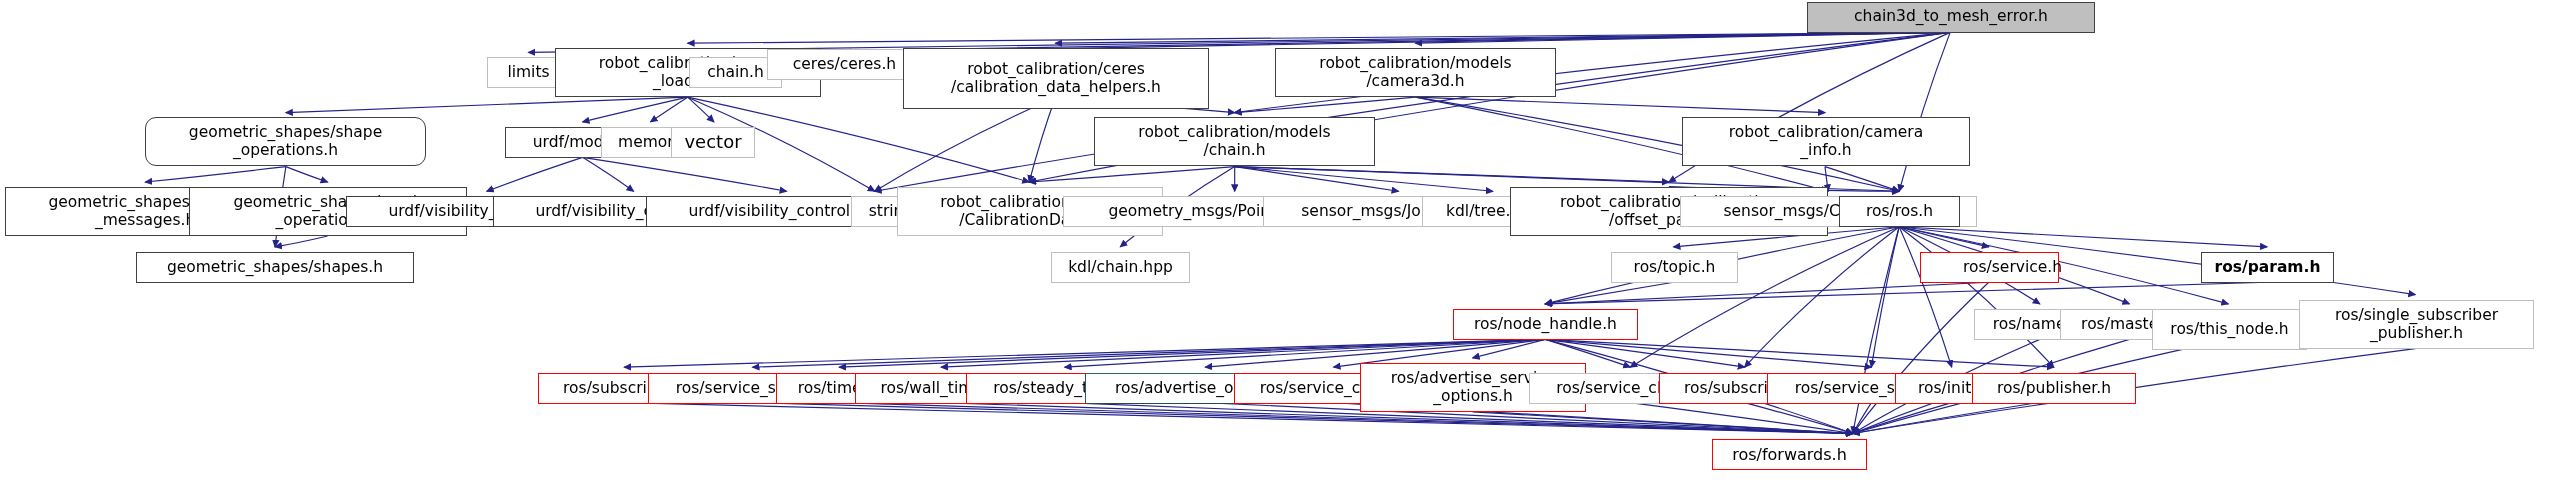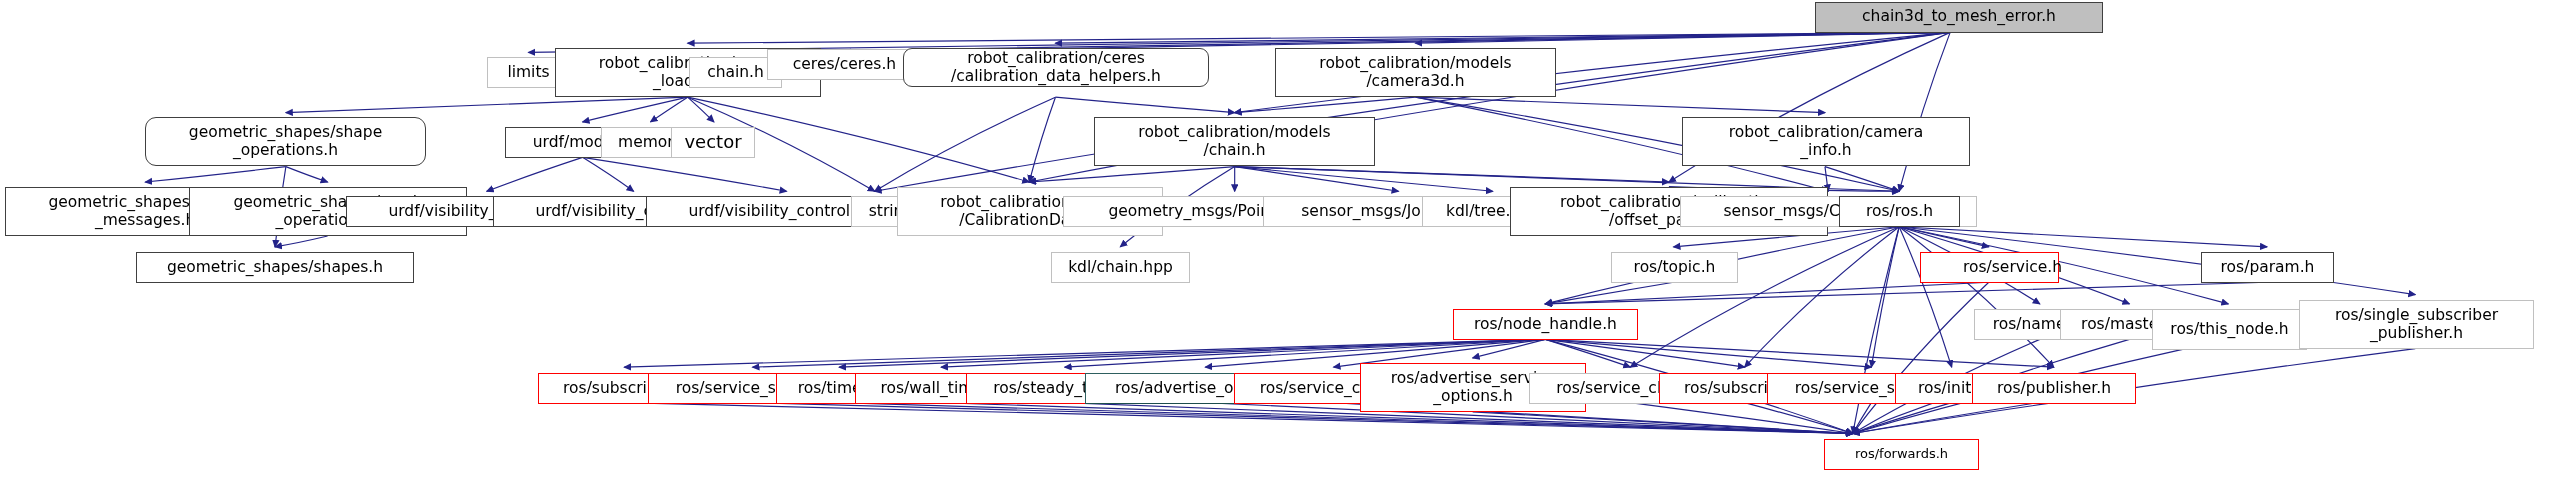--- a/index.html
+++ b/index.html
@@ -109,27 +109,27 @@
       <path d="M1129,261 Q1167.5,271.35 1199,281" fill="none" stroke="#232389" stroke-width="0.75" marker-end="url(#ah)"></path>
       <path d="M1211,261 Q1204.4,271.35 1199,281" fill="none" stroke="#232389" stroke-width="0.75" marker-end="url(#ah)"></path>
       <path d="M1263,261 Q1227.8,271.35 1199,281" fill="none" stroke="#232389" stroke-width="0.75" marker-end="url(#ah)"></path>
       <path d="M1329,261 Q1257.5,271.35 1199,281" fill="none" stroke="#232389" stroke-width="0.75" marker-end="url(#ah)"></path>
       <path d="M1563,226 Q1362.8,252.1 1199,281" fill="none" stroke="#232389" stroke-width="0.75" marker-end="url(#ah)"></path>
       <path d="M1442,220 Q1308.35,248.8 1199,281" fill="none" stroke="#232389" stroke-width="0.75" marker-end="url(#ah)"></path>
       <path d="M1378,220 Q1279.55,248.8 1199,281" fill="none" stroke="#232389" stroke-width="0.75" marker-end="url(#ah)"></path>
       <path d="M1320,220 Q1253.45,248.8 1199,281" fill="none" stroke="#232389" stroke-width="0.75" marker-end="url(#ah)"></path>
     </svg>
   <div id="nodes-layer">
-      <div class="node root" style="left: 1807px; top: 1.5px; width: 288px; height: 31px; font-size: 15.5px; margin-left: 8px;">chain3d_to_mesh_error.h</div>
+      <div class="node root" style="left: 1807px; top: 1.5px; width: 288px; height: 31px; font-size: 15.5px;">chain3d_to_mesh_error.h</div>
       <div class="node " style="left: 487px; top: 57px; width: 83px; height: 31px; font-size: 15.5px;">limits</div>
       <div class="node dark" style="left: 555px; top: 48px; width: 266px; height: 49px; font-size: 15.5px;">robot_calibration/mesh
 _loader.h</div>
       <div class="node " style="left: 689px; top: 57px; width: 93px; height: 31px; font-size: 15.5px;">chain.h</div>
       <div class="node " style="left: 767px; top: 49px; width: 155px; height: 31px; font-size: 15.5px;">ceres/ceres.h</div>
-      <div class="node dark" style="left: 903px; top: 48px; width: 306px; height: 39px; font-size: 15.5px; border-radius: 9px;">robot_calibration/ceres
+      <div class="node dark" style="left: 903px; top: 48px; width: 306px; height: 61px; font-size: 15.5px;">robot_calibration/ceres
 /calibration_data_helpers.h</div>
       <div class="node dark" style="left: 1275px; top: 48px; width: 281px; height: 49px; font-size: 15.5px;">robot_calibration/models
 /camera3d.h</div>
       <div class="node dark" style="left: 145px; top: 117px; width: 281px; height: 49px; font-size: 15.5px; border-radius: 11px;">geometric_shapes/shape
 _operations.h</div>
       <div class="node dark" style="left: 505px; top: 127px; width: 155px; height: 31px; font-size: 15.5px;">urdf/model.h</div>
       <div class="node " style="left: 601px; top: 127px; width: 99px; height: 31px; font-size: 15.5px;">memory</div>
       <div class="node " style="left: 671px; top: 127px; width: 84px; height: 31px; font-size: 18px;">vector</div>
       <div class="node dark" style="left: 1094px; top: 117px; width: 281px; height: 49px; font-size: 15.5px;">robot_calibration/models
 /chain.h</div>
@@ -149,37 +149,37 @@
       <div class="node " style="left: 1263px; top: 196px; width: 272px; height: 31px; font-size: 15.5px;">sensor_msgs/JointState.h</div>
       <div class="node " style="left: 1422px; top: 196px; width: 142px; height: 31px; font-size: 15.5px;">kdl/tree.hpp</div>
       <div class="node dark" style="left: 1510px; top: 187px; width: 318px; height: 49px; font-size: 15.5px;">robot_calibration/calibration
 /offset_parser.h</div>
       <div class="node " style="left: 1680px; top: 196px; width: 297px; height: 31px; font-size: 15.5px;">sensor_msgs/CameraInfo.h</div>
       <div class="node dark" style="left: 1839px; top: 196px; width: 121px; height: 31px; font-size: 15.5px;">ros/ros.h</div>
       <div class="node dark" style="left: 136px; top: 252px; width: 278px; height: 31px; font-size: 15.5px;">geometric_shapes/shapes.h</div>
       <div class="node " style="left: 1051px; top: 252px; width: 139px; height: 31px; font-size: 15.5px;">kdl/chain.hpp</div>
       <div class="node " style="left: 1611px; top: 252px; width: 127px; height: 31px; font-size: 15.5px;">ros/topic.h</div>
       <div class="node red" style="left: 1920px; top: 252px; width: 139px; height: 31px; font-size: 15.5px; padding-left: 46px;">ros/service.h</div>
-      <div class="node dark" style="left: 2201px; top: 252px; width: 133px; height: 31px; font-size: 15.5px;">ros/param.h</div>
+      <div class="node dark" style="left: 2201px; top: 252px; width: 133px; height: 31px; font-size: 15.5px; font-weight: bold;">ros/param.h</div>
       <div class="node red" style="left: 1453px; top: 309px; width: 185px; height: 31px; font-size: 15.5px;">ros/node_handle.h</div>
       <div class="node " style="left: 1974px; top: 309px; width: 133px; height: 31px; font-size: 15.5px;">ros/names.h</div>
       <div class="node " style="left: 2060px; top: 309px; width: 139px; height: 31px; font-size: 15.5px;">ros/master.h</div>
       <div class="node " style="left: 2152px; top: 309px; width: 155px; height: 41px; font-size: 15.5px;">ros/this_node.h</div>
       <div class="node " style="left: 2299px; top: 300px; width: 235px; height: 49px; font-size: 15.5px;">ros/single_subscriber
 _publisher.h</div>
       <div class="node red" style="left: 538px; top: 373px; width: 173px; height: 31px; font-size: 15.5px;">ros/subscriber.h</div>
       <div class="node red" style="left: 648px; top: 373px; width: 210px; height: 31px; font-size: 15.5px;">ros/service_server.h</div>
       <div class="node red" style="left: 776px; top: 373px; width: 127px; height: 31px; font-size: 15.5px;">ros/timer.h</div>
       <div class="node red" style="left: 855px; top: 373px; width: 173px; height: 31px; font-size: 15.5px;">ros/wall_timer.h</div>
       <div class="node red" style="left: 966px; top: 373px; width: 198px; height: 31px; font-size: 15.5px;">ros/steady_timer.h</div>
       <div class="node teal" style="left: 1085px; top: 373px; width: 241px; height: 31px; font-size: 15.5px;">ros/advertise_options.h</div>
       <div class="node red" style="left: 1234px; top: 373px; width: 201px; height: 31px; font-size: 15.5px;">ros/service_client.h</div>
       <div class="node red" style="left: 1360px; top: 363px; width: 226px; height: 49px; font-size: 15.5px;">ros/advertise_service
 _options.h</div>
       <div class="node " style="left: 1529px; top: 373px; width: 204px; height: 31px; font-size: 15.5px;">ros/service_client.h</div>
       <div class="node red" style="left: 1659px; top: 373px; width: 173px; height: 31px; font-size: 15.5px;">ros/subscriber.h</div>
       <div class="node red" style="left: 1767px; top: 373px; width: 210px; height: 31px; font-size: 15.5px;">ros/service_server.h</div>
       <div class="node red" style="left: 1895px; top: 373px; width: 114px; height: 31px; font-size: 15.5px;">ros/init.h</div>
       <div class="node red" style="left: 1972px; top: 373px; width: 164px; height: 31px; font-size: 15.5px;">ros/publisher.h</div>
-      <div class="node red" style="left: 1824px; top: 439px; width: 155px; height: 31px; font-size: 13px;">ros/forwards.h</div>
+      <div class="node red" style="left: 1712px; top: 439px; width: 155px; height: 31px; font-size: 16px;">ros/forwards.h</div>
     </div>
 </div>
 
 
 </body></html>

